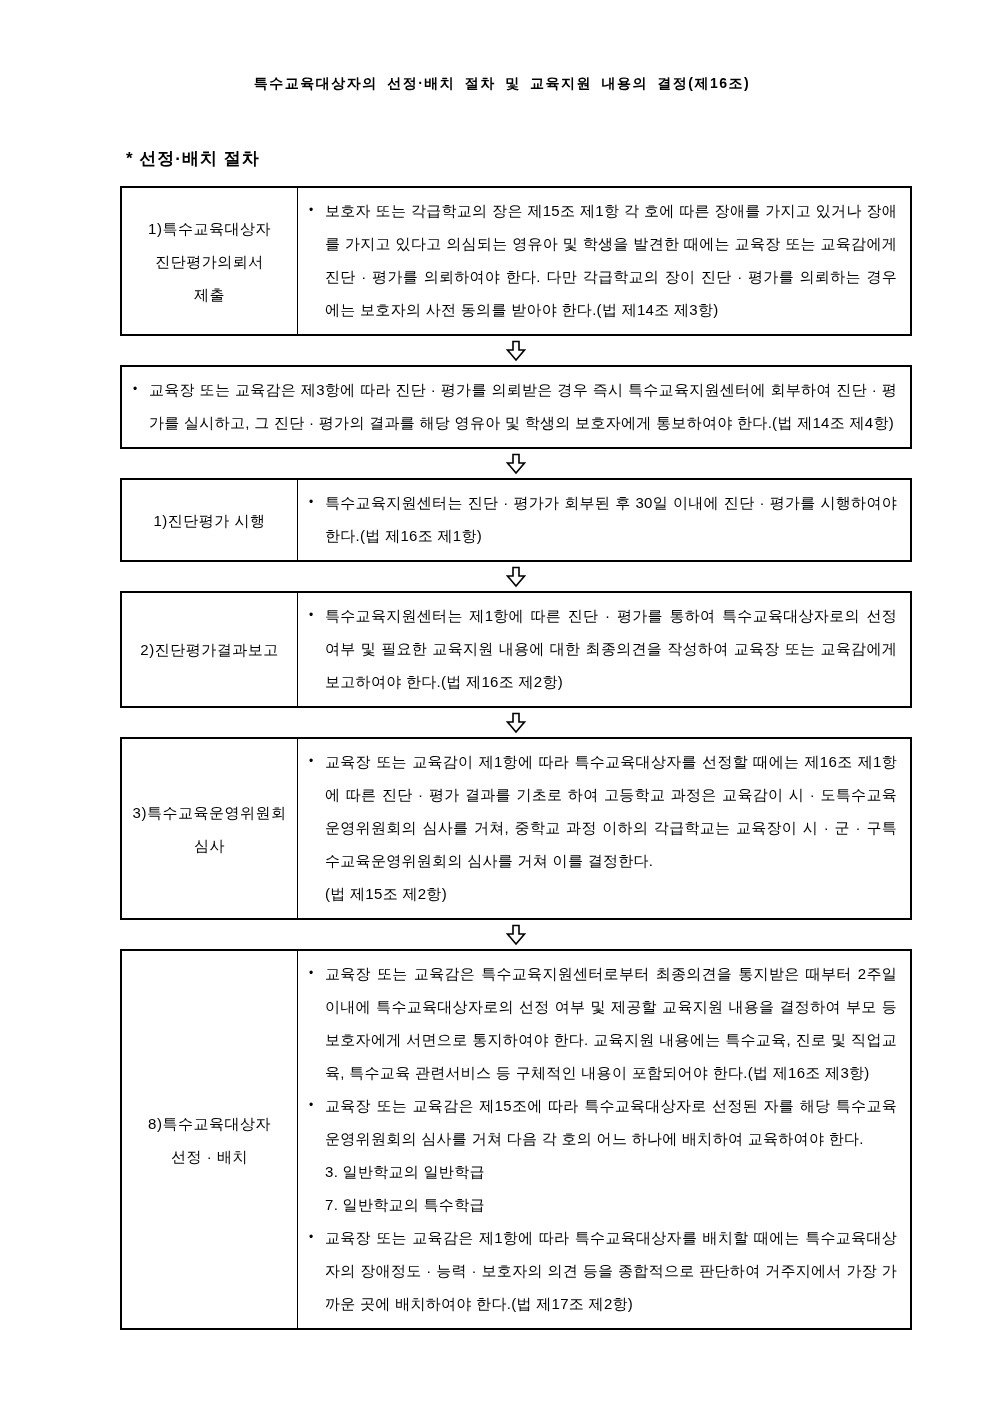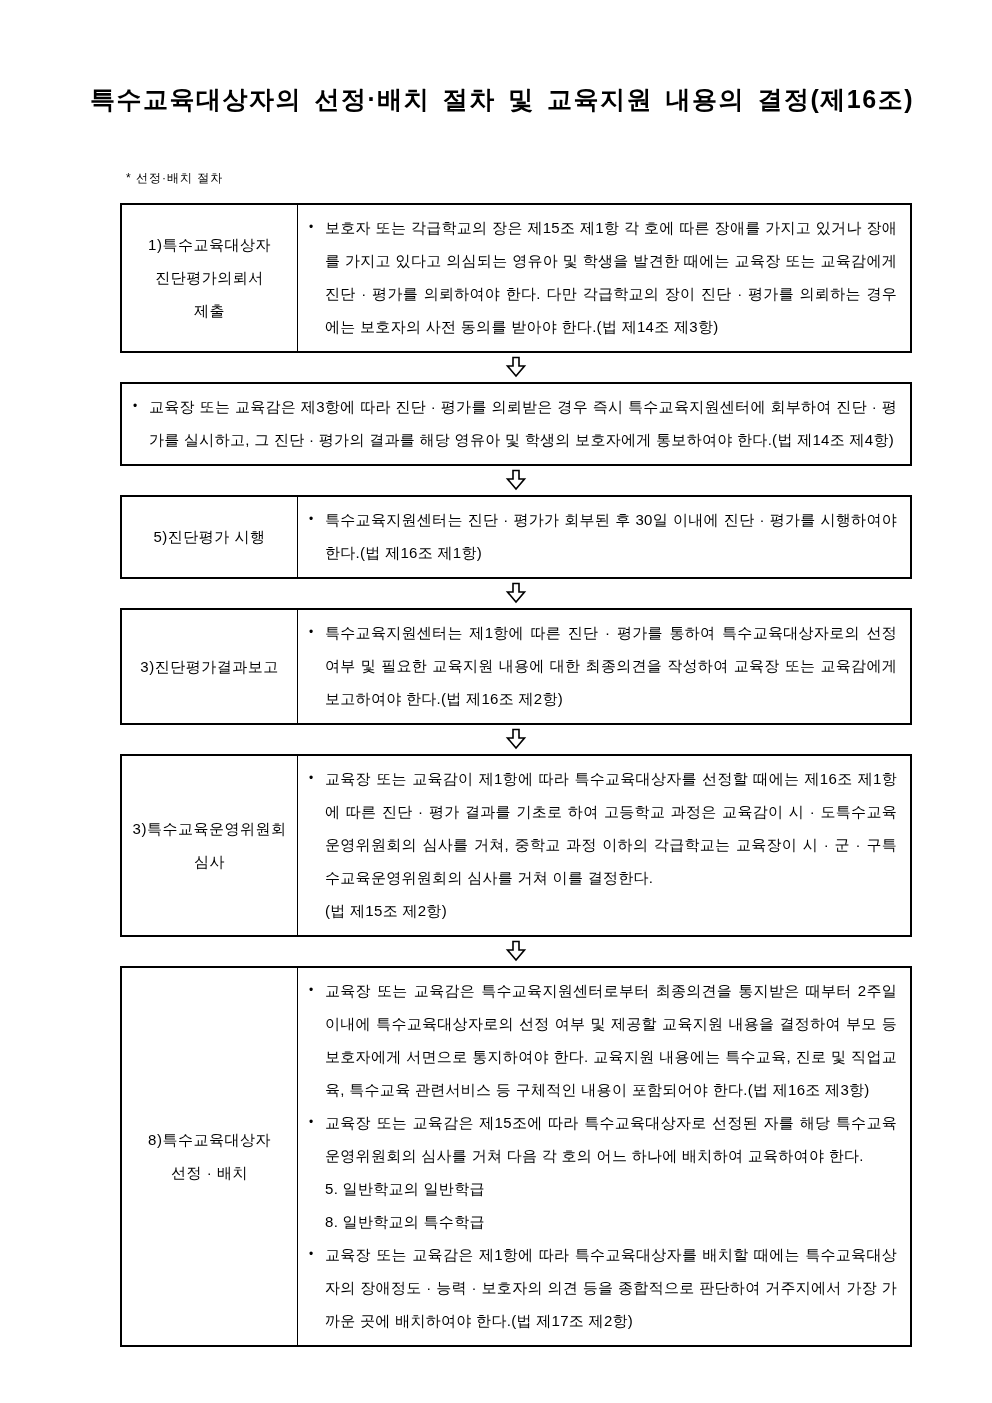--- a/index.html
+++ b/index.html
@@ -6,30 +6,30 @@
   body {
     width: 992px;
     min-height: 1403px;
     background: #ffffff;
     color: #000000;
     font-family: "Liberation Sans", sans-serif;
   }
   .doc { padding-top: 66px; }
   .doc-title {
     text-align: center;
-    font-size: 25px;
+    font-size: 14px;
     font-weight: bold;
     letter-spacing: 1.5px;
     word-spacing: 4px;
     padding-left: 12px;
   }
   .section-heading {
     margin: 54px 0 16px 126px;
-    font-size: 12px;
-    font-weight: normal;
+    font-size: 17px;
+    font-weight: bold;
     letter-spacing: 1px;
   }
   .steps { width: 792px; margin-left: 120px; }
   .step {
     display: flex;
     border: 2px solid #000;
     background: #fff;
     box-sizing: border-box;
   }
   .step-label {
@@ -104,34 +104,34 @@
         </div>
   </div>
 
   <div class="arrow-wrap">
     <svg width="22" height="22" viewBox="0 0 22 22" aria-hidden="true">
       <path d="M8 1.5 H14 V10 H19.5 L11 20 L2.5 10 H8 Z" fill="#ffffff" stroke="#000000" stroke-width="1.6" stroke-linejoin="miter"></path>
     </svg>
   </div>
 
   <div class="step">
-    <div class="step-label">5)진단평가 시행</div>
+    <div class="step-label">1)진단평가 시행</div>
     <div class="step-content">
           <p class="item bullet"><span class="marker">•</span>특수교육지원센터는 진단 · 평가가 회부된 후 30일 이내에 진단 · 평가를 시행하여야 한다.(법 제16조 제1항)</p>
         </div>
   </div>
 
   <div class="arrow-wrap">
     <svg width="22" height="22" viewBox="0 0 22 22" aria-hidden="true">
       <path d="M8 1.5 H14 V10 H19.5 L11 20 L2.5 10 H8 Z" fill="#ffffff" stroke="#000000" stroke-width="1.6" stroke-linejoin="miter"></path>
     </svg>
   </div>
 
   <div class="step">
-    <div class="step-label">3)진단평가결과보고</div>
+    <div class="step-label">2)진단평가결과보고</div>
     <div class="step-content">
           <p class="item bullet"><span class="marker">•</span>특수교육지원센터는 제1항에 따른 진단 · 평가를 통하여 특수교육대상자로의 선정 여부 및 필요한 교육지원 내용에 대한 최종의견을 작성하여 교육장 또는 교육감에게 보고하여야 한다.(법 제16조 제2항)</p>
         </div>
   </div>
 
   <div class="arrow-wrap">
     <svg width="22" height="22" viewBox="0 0 22 22" aria-hidden="true">
       <path d="M8 1.5 H14 V10 H19.5 L11 20 L2.5 10 H8 Z" fill="#ffffff" stroke="#000000" stroke-width="1.6" stroke-linejoin="miter"></path>
     </svg>
   </div>
@@ -150,19 +150,19 @@
       <path d="M8 1.5 H14 V10 H19.5 L11 20 L2.5 10 H8 Z" fill="#ffffff" stroke="#000000" stroke-width="1.6" stroke-linejoin="miter"></path>
     </svg>
   </div>
 
   <div class="step">
     <div class="step-label">8)특수교육대상자
 선정 · 배치</div>
     <div class="step-content">
           <p class="item bullet"><span class="marker">•</span>교육장 또는 교육감은 특수교육지원센터로부터 최종의견을 통지받은 때부터 2주일 이내에 특수교육대상자로의 선정 여부 및 제공할 교육지원 내용을 결정하여 부모 등 보호자에게 서면으로 통지하여야 한다. 교육지원 내용에는 특수교육, 진로 및 직업교육, 특수교육 관련서비스 등 구체적인 내용이 포함되어야 한다.(법 제16조 제3항)</p>
           <p class="item bullet"><span class="marker">•</span>교육장 또는 교육감은 제15조에 따라 특수교육대상자로 선정된 자를 해당 특수교육운영위원회의 심사를 거쳐 다음 각 호의 어느 하나에 배치하여 교육하여야 한다.</p>
-          <p class="item plain">5. 일반학교의 일반학급</p>
-          <p class="item plain">8. 일반학교의 특수학급</p>
+          <p class="item plain">3. 일반학교의 일반학급</p>
+          <p class="item plain">7. 일반학교의 특수학급</p>
           <p class="item bullet"><span class="marker">•</span>교육장 또는 교육감은 제1항에 따라 특수교육대상자를 배치할 때에는 특수교육대상자의 장애정도 · 능력 · 보호자의 의견 등을 종합적으로 판단하여 거주지에서 가장 가까운 곳에 배치하여야 한다.(법 제17조 제2항)</p>
         </div>
   </div>
 </div>
 </div>
 
 </body></html>

